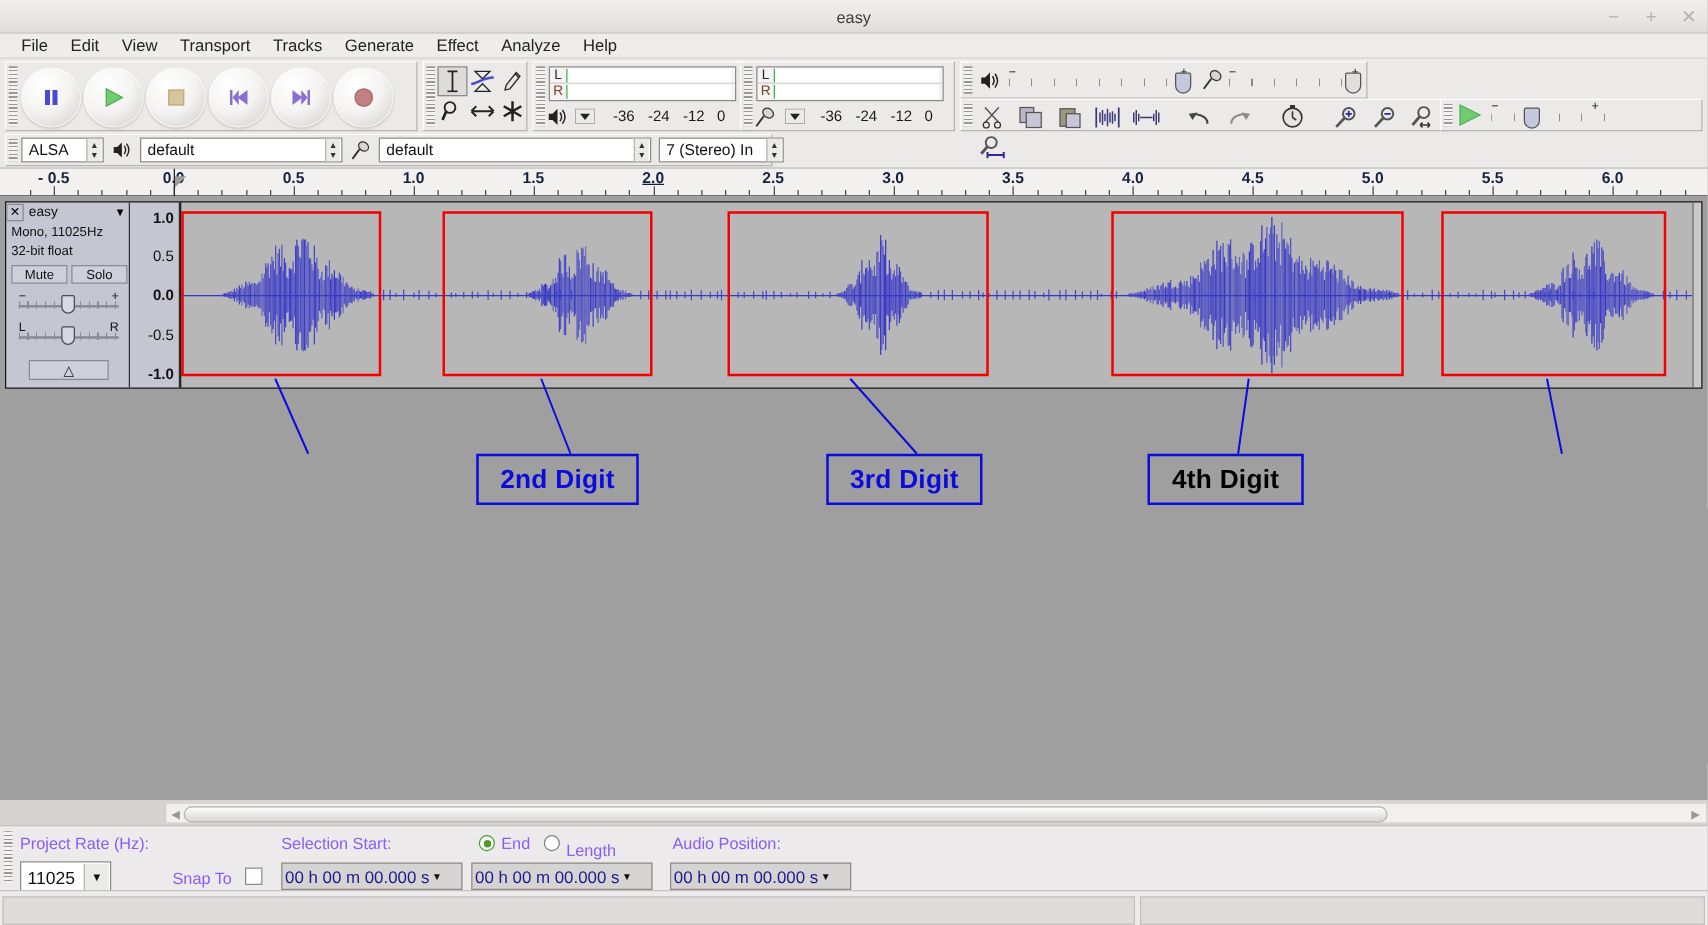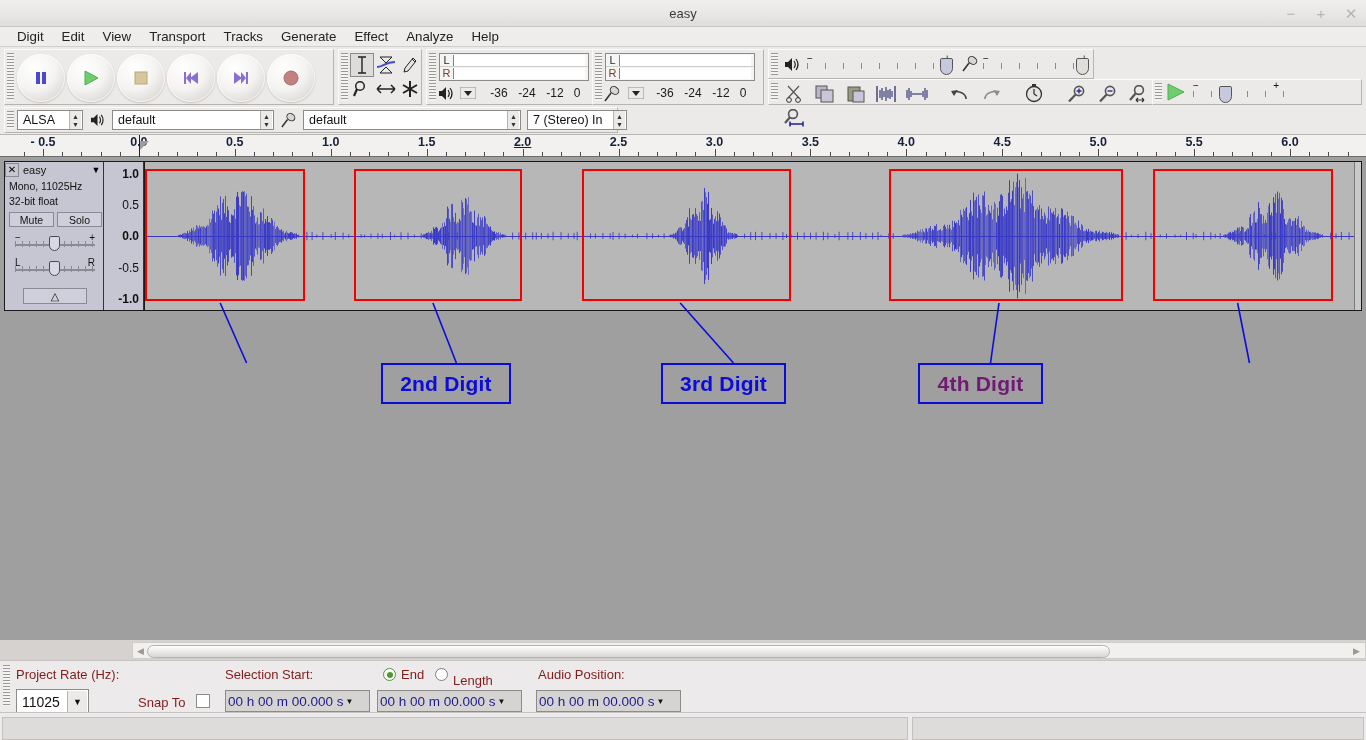--- a/index.html
+++ b/index.html
@@ -119,21 +119,21 @@
   #wavescroll { position:absolute; left:1350px; top:1px; width:7px; height:148px; background:#c9c9c9; border-left:1px solid #7a7a7a; }
   .redbox { position:absolute; border:2px solid #f40000; }
   .labelbox { position:absolute; border:2px solid #0b0bdd; color:#0b0bdd; font-weight:bold;
      font-size:21px; display:flex; align-items:center; justify-content:center; letter-spacing:.2px; }
   
   #hscroll { position:absolute; left:132px; top:642px; width:1234px; height:17px; background:#f1f0ef; border:1px solid #cfcdca; display:flex; align-items:center; }
   #hthumb { position:absolute; left:14px; top:2px; width:963px; height:13px; border-radius:7px;
      background:linear-gradient(to bottom,#fdfdfd,#d9d7d5); border:1px solid #b4b1ae; }
   .sarrow { font-size:9px; color:#9a9895; }
   #selbar { position:absolute; left:0; top:660px; width:1366px; height:52px; background:#eceaea; border-top:1px solid #c6c3c0; }
-  .sb-label { position:absolute; font-size:13px; color:#7f1d1d; }
+  .sb-label { position:absolute; font-size:13px; color:#8b5cf6; }
   .digi { border:1px solid #8d8a87; background:#d6d4d2; height:22px; display:inline-flex; align-items:center;
      font-size:13.5px; color:#1b1b8f; padding:0 2px; position:absolute; }
   .digi .dropdn { margin-left:2px; font-size:8px; color:#111; }
   .radio { width:13px; height:13px; border-radius:50%; border:1px solid #7f7f7f; background:#fff; display:inline-block; position:relative; }
   .radio.on { border-color:#4e9a2f; }
   .radio.on::after { content:""; position:absolute; left:2.5px; top:2.5px; width:6px; height:6px; border-radius:50%; background:#4e9a2f; }
   .checkbox { width:14px; height:14px; border:1px solid #8d8a87; background:#fff; display:inline-block; }
   #statusbar { position:absolute; left:0; top:712px; width:1366px; height:28px; background:#eceaea; border-top:1px solid #c6c3c0; }
   .spane { position:absolute; top:4px; height:23px; background:#dedcda; border:1px solid #c3c0bd; }
   svg { display:block; }
@@ -144,21 +144,21 @@
 <div id="titlebar">
   <div class="title">easy</div>
   <div class="wbtns">
     <div class="wbtn">−</div>
     <div class="wbtn">+</div>
     <div class="wbtn">✕</div>
   </div>
 </div>
 
 <div id="menubar">
-  <div class="menu-item">Digit</div>
+  <div class="menu-item">File</div>
   <div class="menu-item">Edit</div>
   <div class="menu-item">View</div>
   <div class="menu-item">Transport</div>
   <div class="menu-item">Tracks</div>
   <div class="menu-item">Generate</div>
   <div class="menu-item">Effect</div>
   <div class="menu-item">Analyze</div>
   <div class="menu-item">Help</div>
 </div>
 
@@ -1347,21 +1347,21 @@
 <div class="redbox" style="left: 145px; top: 12px; width: 160px; height: 132px; border-color: rgb(244, 0, 0);"></div>
     <div class="redbox" style="left: 354px; top: 12px; width: 168px; height: 132px; border-color: rgb(244, 0, 0);"></div>
     <div class="labelbox" style="left: 381px; top: 206px; width: 130px; height: 41px; border-color: rgb(11, 11, 221); color: rgb(11, 11, 221);">
       <span>2nd Digit</span>
     </div>
     <div class="redbox" style="left: 582px; top: 12px; width: 209px; height: 132px; border-color: rgb(244, 0, 0);"></div>
     <div class="labelbox" style="left: 661px; top: 206px; width: 125px; height: 41px; border-color: rgb(11, 11, 221); color: rgb(11, 11, 221);">
       <span>3rd Digit</span>
     </div>
     <div class="redbox" style="left: 889px; top: 12px; width: 234px; height: 132px; border-color: rgb(244, 0, 0);"></div>
-    <div class="labelbox" style="left: 918px; top: 206px; width: 125px; height: 41px; border-color: rgb(11, 11, 221); color: #701a75;">
+    <div class="labelbox" style="left: 918px; top: 206px; width: 125px; height: 41px; border-color: rgb(11, 11, 221); color: #000000;">
       <span>4th Digit</span>
     </div>
     <div class="redbox" style="left: 1153px; top: 12px; width: 180px; height: 132px; border-color: rgb(244, 0, 0);"></div>
   </div>
 
 <div id="hscroll">
   <span class="sarrow" style="margin-left:4px;">◀</span>
   <div id="hthumb"></div>
   <span class="sarrow" style="position:absolute;right:5px;">▶</span>
 </div>

